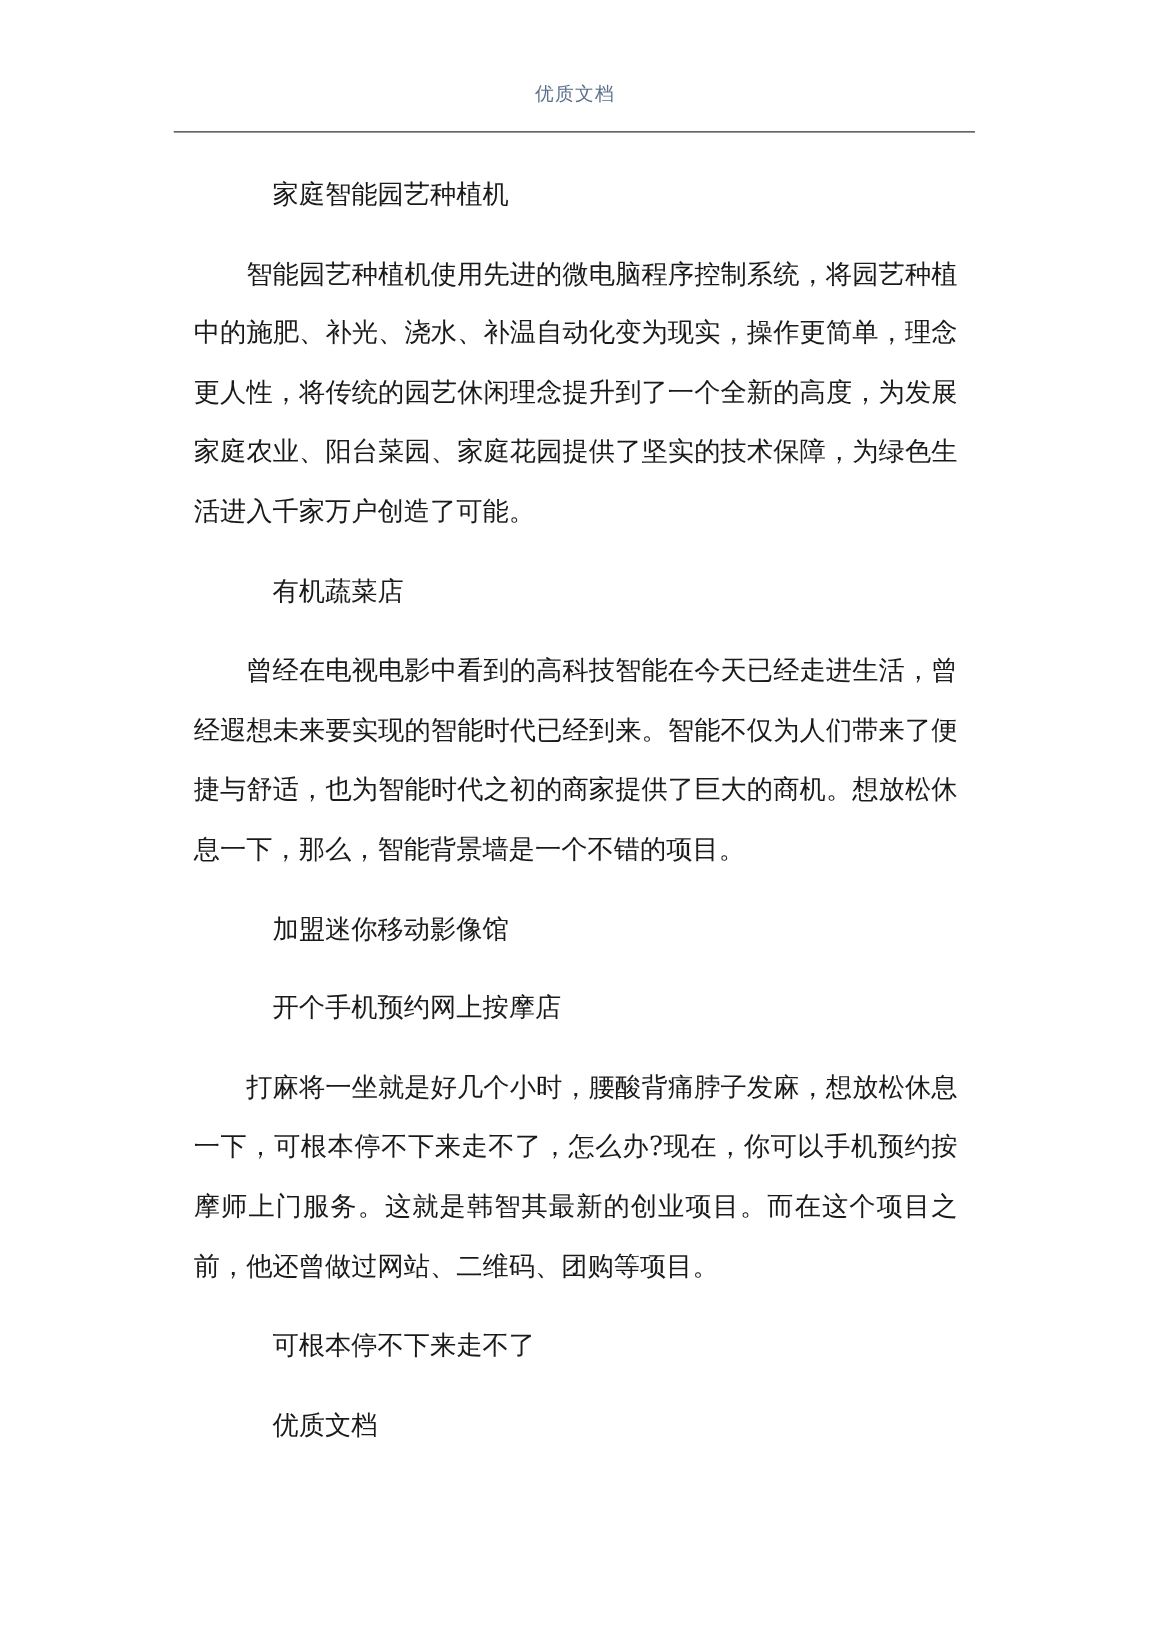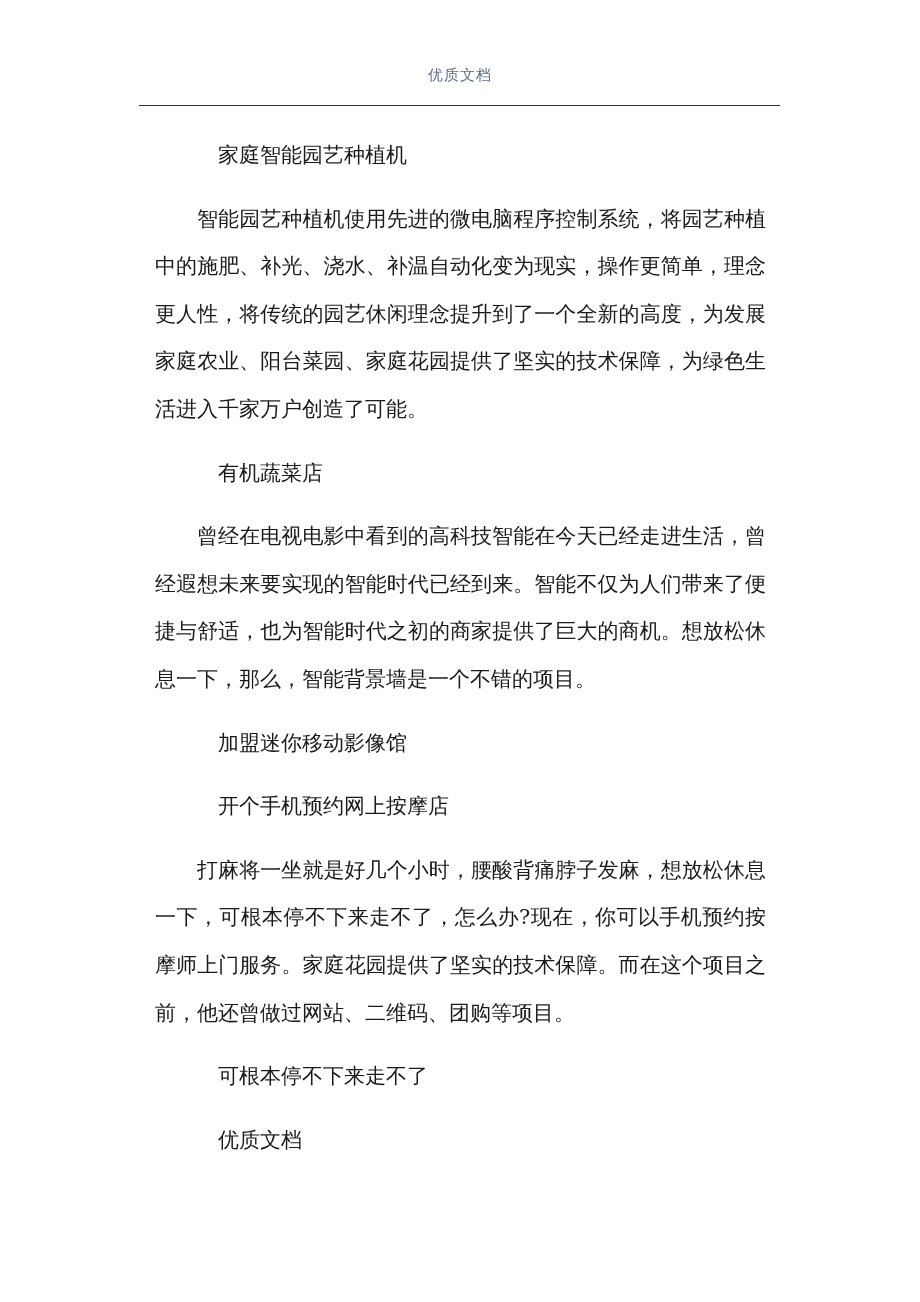--- a/index.html
+++ b/index.html
@@ -19,16 +19,16 @@
 <div class="header">优质文档</div>
 <div class="rule"></div>
 
 <div class="content">
   <p class="p heading">家庭智能园艺种植机</p>
   <p class="p indent">智能园艺种植机使用先进的微电脑程序控制系统，将园艺种植中的施肥、补光、浇水、补温自动化变为现实，操作更简单，理念更人性，将传统的园艺休闲理念提升到了一个全新的高度，为发展家庭农业、阳台菜园、家庭花园提供了坚实的技术保障，为绿色生活进入千家万户创造了可能。</p>
   <p class="p heading">有机蔬菜店</p>
   <p class="p indent">曾经在电视电影中看到的高科技智能在今天已经走进生活，曾经遐想未来要实现的智能时代已经到来。智能不仅为人们带来了便捷与舒适，也为智能时代之初的商家提供了巨大的商机。想放松休息一下，那么，智能背景墙是一个不错的项目。</p>
   <p class="p heading">加盟迷你移动影像馆</p>
   <p class="p heading">开个手机预约网上按摩店</p>
-  <p class="p indent">打麻将一坐就是好几个小时，腰酸背痛脖子发麻，想放松休息一下，可根本停不下来走不了，怎么办?现在，你可以手机预约按摩师上门服务。家庭花园提供了坚实的技术保障。而在这个项目之前，他还曾做过网站、二维码、团购等项目。</p>
+  <p class="p indent">打麻将一坐就是好几个小时，腰酸背痛脖子发麻，想放松休息一下，可根本停不下来走不了，怎么办?现在，你可以手机预约按摩师上门服务。这就是韩智其最新的创业项目。而在这个项目之前，他还曾做过网站、二维码、团购等项目。</p>
   <p class="p heading">可根本停不下来走不了</p>
   <p class="p heading">优质文档</p>
 </div>
 
 </body></html>

